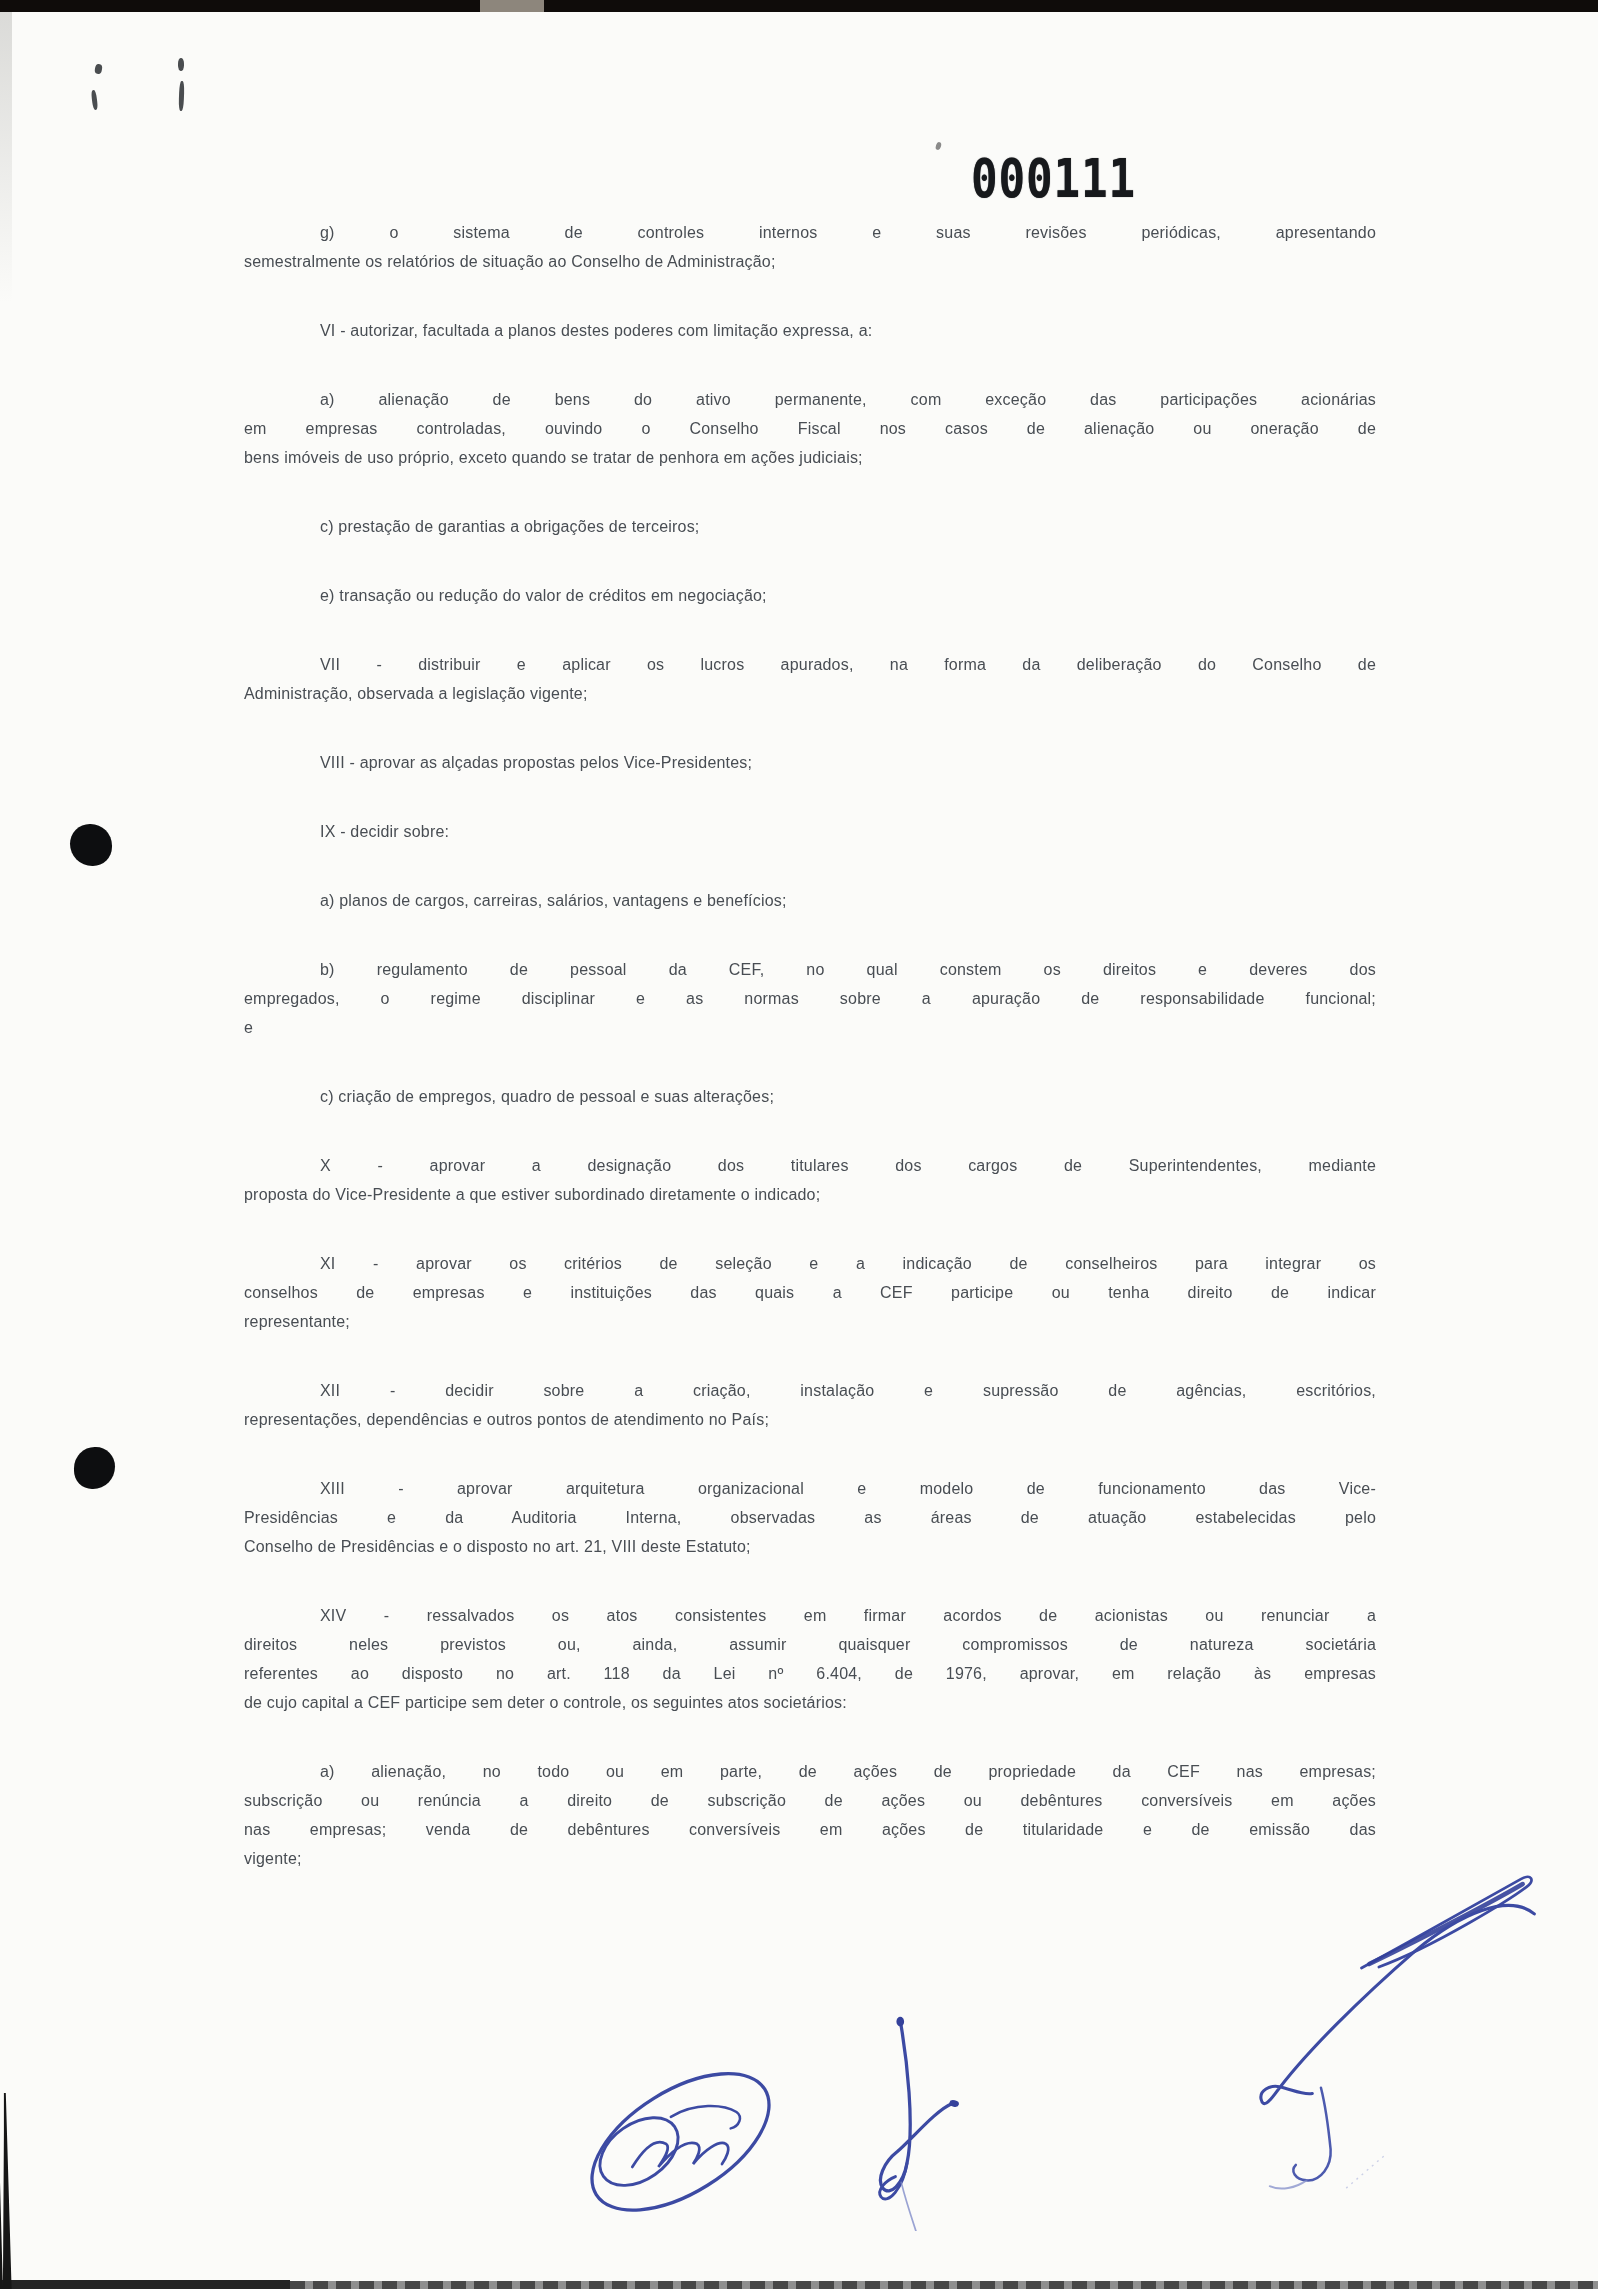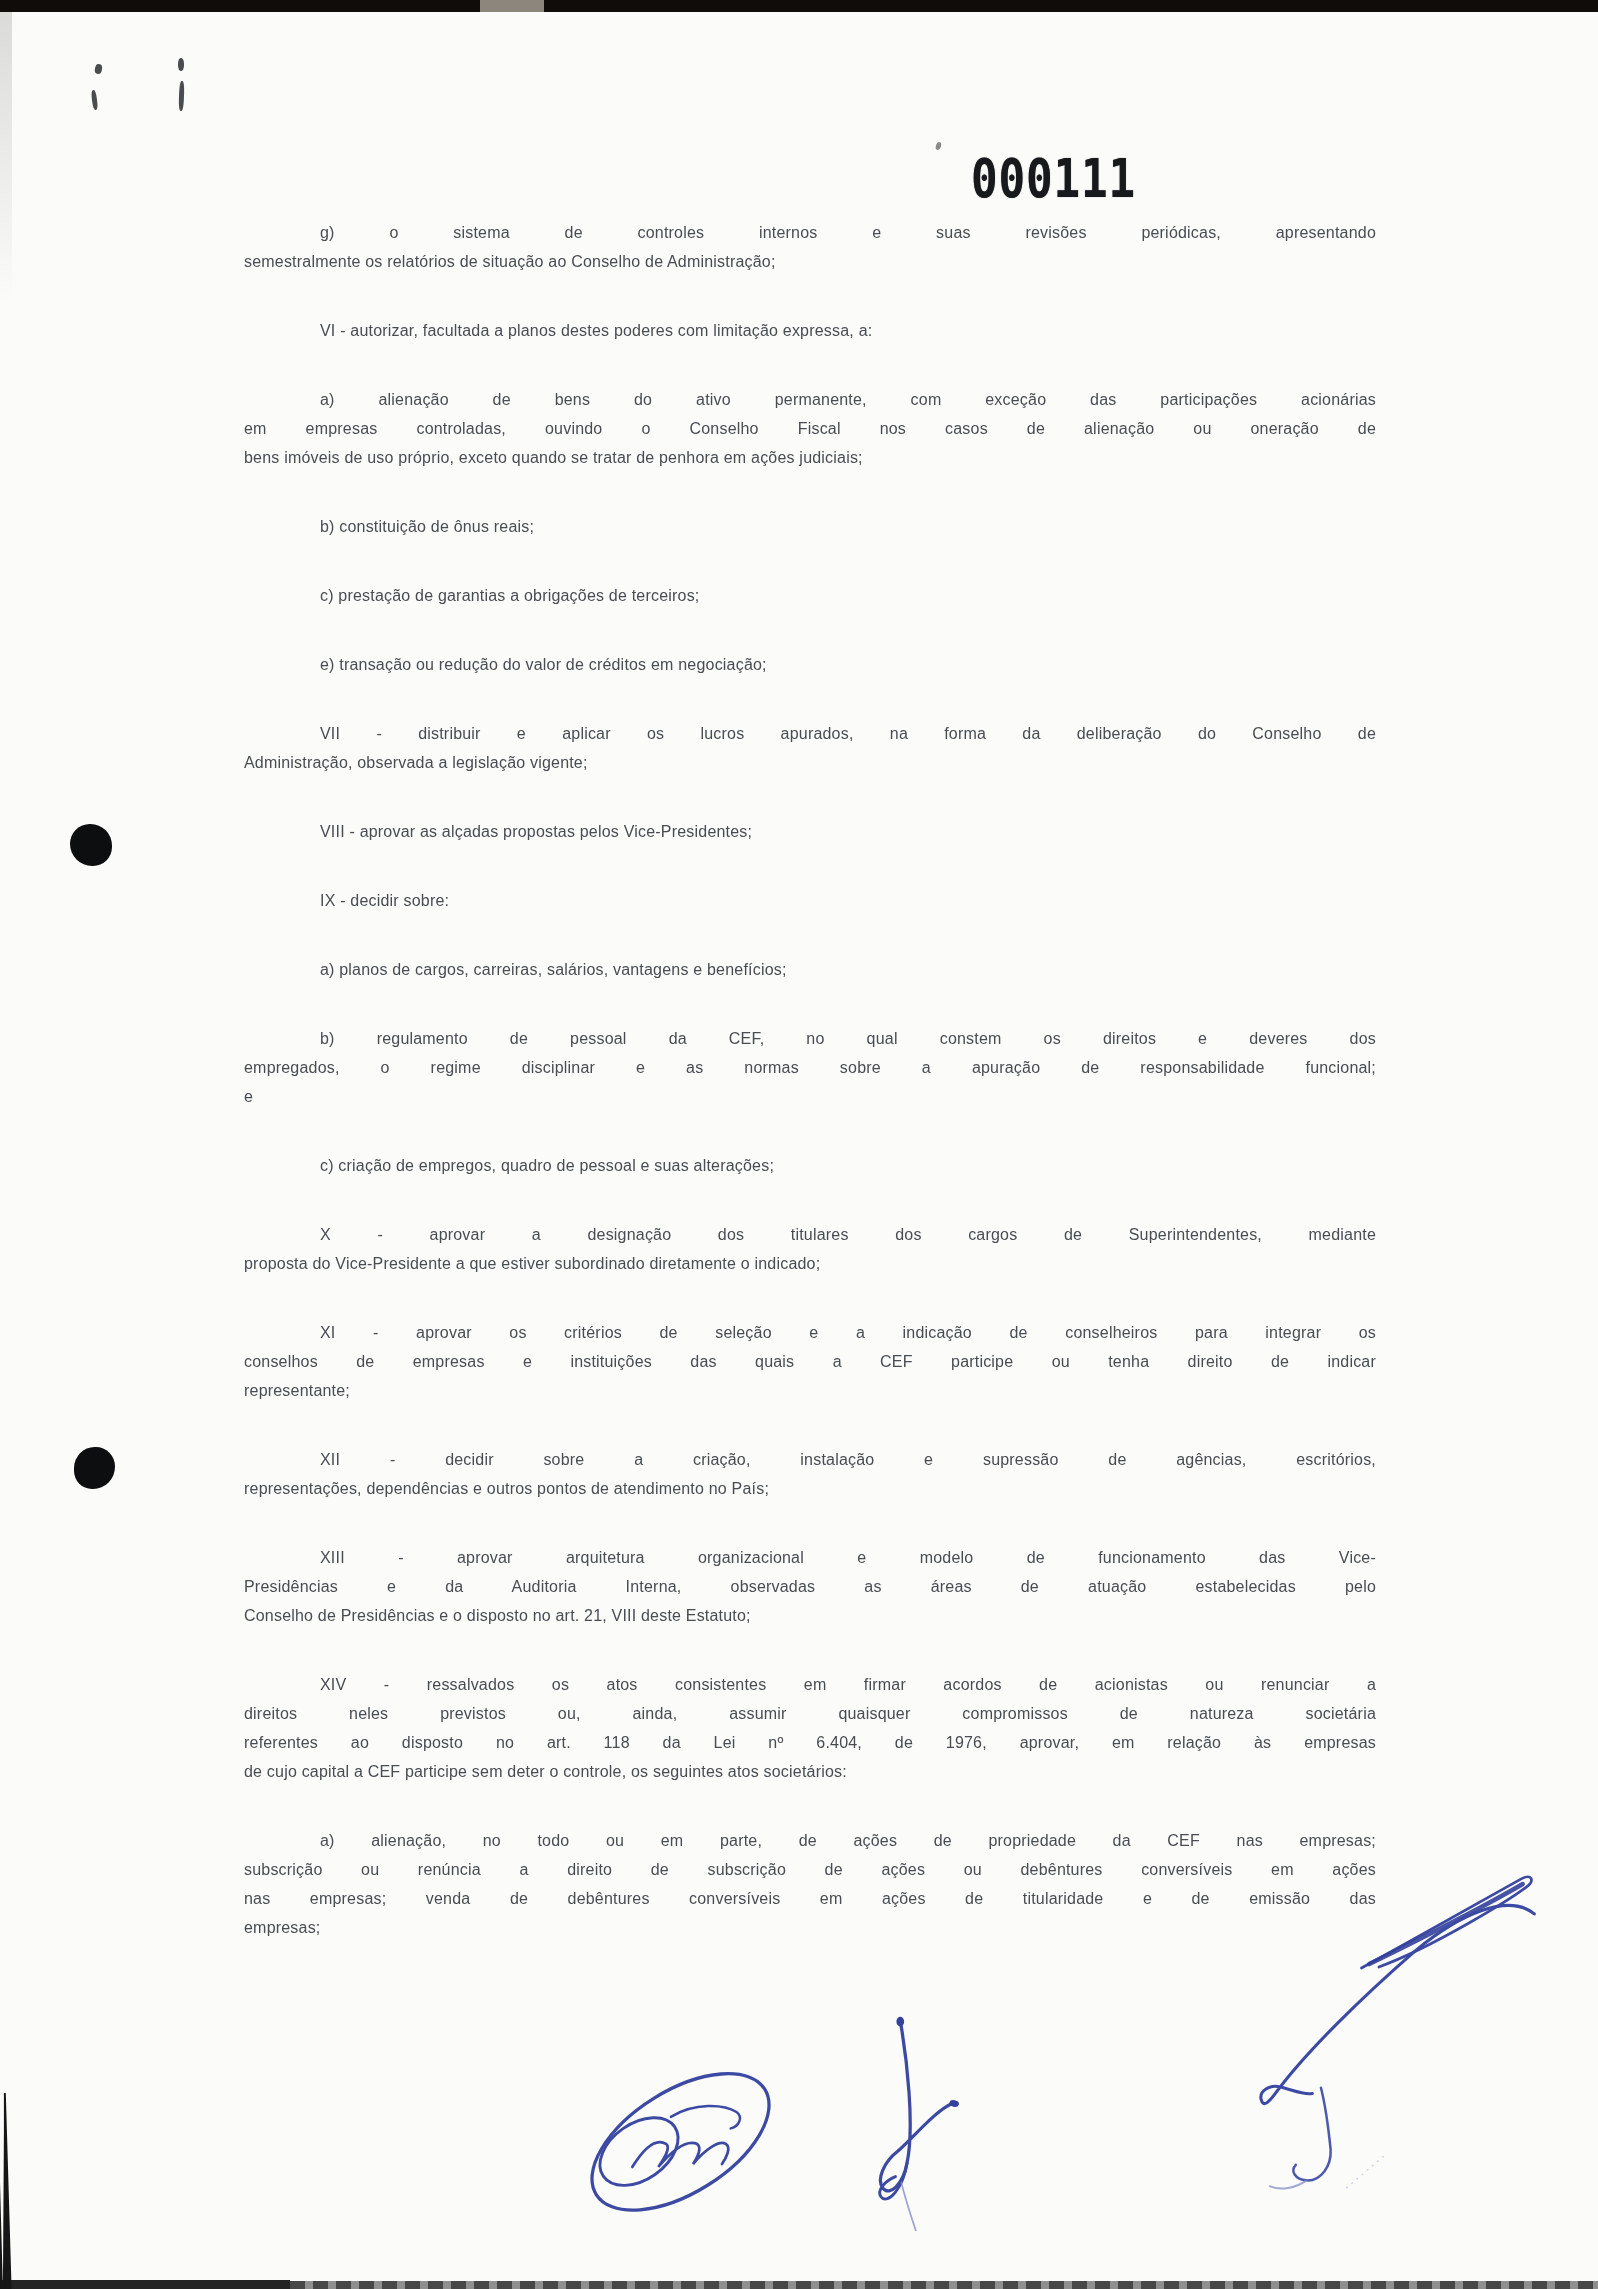--- a/index.html
+++ b/index.html
@@ -89,23 +89,20 @@
     </p>
     <p class="para">
       <span class="ln">VI - autorizar, facultada a planos destes poderes com limitação expressa, a:</span>
     </p>
     <p class="para">
       <span class="ln">a) alienação de bens do ativo permanente, com exceção das participações acionárias</span>
       <span class="ln">em empresas controladas, ouvindo o Conselho Fiscal nos casos de alienação ou oneração de</span>
       <span class="ln">bens imóveis de uso próprio, exceto quando se tratar de penhora em ações judiciais;</span>
     </p>
     <p class="para">
-      <span class="ln">b) constituição de ônus reais;</span>
-    </p>
-    <p class="para">
       <span class="ln">c) prestação de garantias a obrigações de terceiros;</span>
     </p>
     <p class="para">
       <span class="ln">e) transação ou redução do valor de créditos em negociação;</span>
     </p>
     <p class="para">
       <span class="ln">VII - distribuir e aplicar os lucros apurados, na forma da deliberação do Conselho de</span>
       <span class="ln">Administração, observada a legislação vigente;</span>
     </p>
     <p class="para">
@@ -146,21 +143,21 @@
     <p class="para">
       <span class="ln">XIV - ressalvados os atos consistentes em firmar acordos de acionistas ou renunciar a</span>
       <span class="ln">direitos neles previstos ou, ainda, assumir quaisquer compromissos de natureza societária</span>
       <span class="ln">referentes ao disposto no art. 118 da Lei nº 6.404, de 1976, aprovar, em relação às empresas</span>
       <span class="ln">de cujo capital a CEF participe sem deter o controle, os seguintes atos societários:</span>
     </p>
     <p class="para">
       <span class="ln">a) alienação, no todo ou em parte, de ações de propriedade da CEF nas empresas;</span>
       <span class="ln">subscrição ou renúncia a direito de subscrição de ações ou debêntures conversíveis em ações</span>
       <span class="ln">nas empresas; venda de debêntures conversíveis em ações de titularidade e de emissão das</span>
-      <span class="ln">empresas;</span>
+      <span class="ln">vigente;</span>
     </p>
   </div>
 
 <div class="ink-dot d1"></div>
 <div class="ink-dot d2"></div>
 
 <div class="sig" style="left:579px; top:2057px;">
   <svg width="203" height="164" viewBox="0 0 210 170" fill="none">
     <ellipse cx="105" cy="88" rx="103" ry="53" transform="rotate(-32 105 88)" stroke="#3c4aa3" stroke-width="3.4"></ellipse>
     <ellipse cx="62" cy="98" rx="45" ry="29" transform="rotate(-35 62 98)" stroke="#3c4aa3" stroke-width="3"></ellipse>

